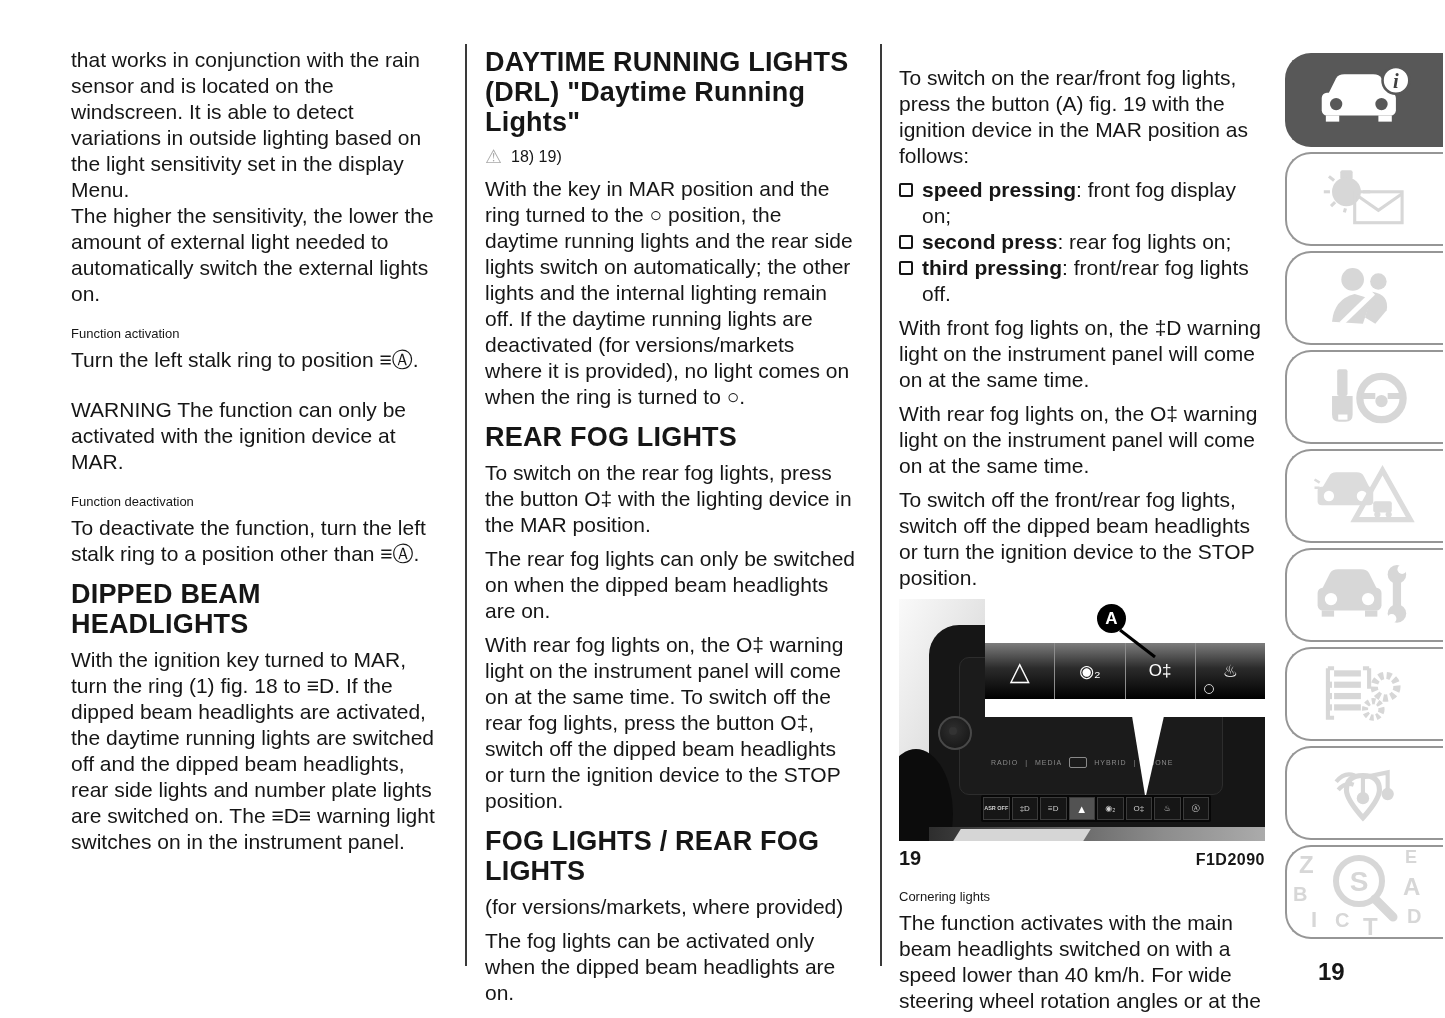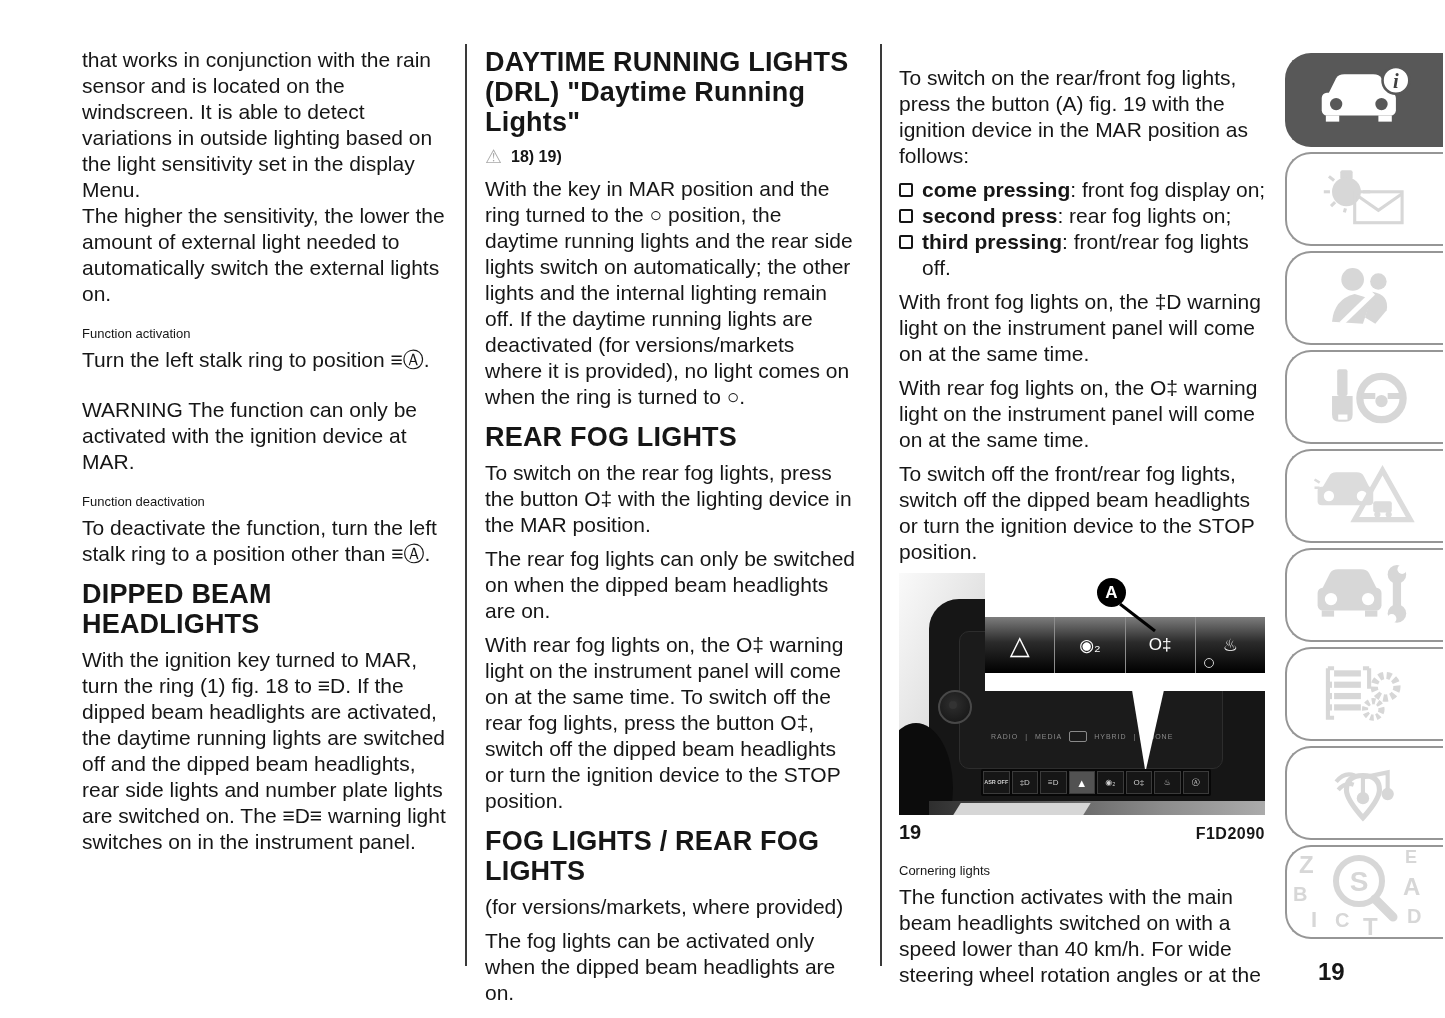--- a/index.html
+++ b/index.html
@@ -1,34 +1,34 @@
 <!DOCTYPE html>
 <html><head>
 <meta charset="utf-8">
 <style>
   html,body{margin:0;padding:0;}
   body{
     width:1445px;height:1018px;position:relative;background:#ffffff;
     font-family:"Liberation Sans",sans-serif;color:#161616;overflow:hidden;
   }
   .col{position:absolute;top:47px;}
-  .col1{left:82px;width:372px;}
+  .col1{left:71px;width:372px;}
   .col2{left:485px;width:372px;}
   .col3{left:899px;width:368px;margin-top:18px;}
   .vrule{position:absolute;top:44px;height:922px;width:2px;background:#3a3a3a;}
   .vrule1{left:465px;} .vrule2{left:880px;}
   .p{font-size:21px;line-height:26px;margin:0 0 8px;}
   .tight{margin-bottom:0;}
   .sp-before{margin-top:24px;}
   .sub{font-size:13px;line-height:26px;font-weight:400;margin:14px 0 0;}
   .big{font-size:27px;line-height:30px;font-weight:700;letter-spacing:.2px;margin:12px 0 8px;}
   .big-top{margin-top:0;}
   .warnrow{display:flex;align-items:center;gap:9px;margin:2px 0 8px;}
   .warn-tri{font-size:19px;color:#a9a9a9;}
-  .warn-refs{font-size:16px;font-weight:700;}
+  .warn-refs{font-size:16px;font-weight:400;}
   ul.blist{list-style:none;margin:0 0 8px;padding:0;}
   ul.blist li{display:flex;font-size:21px;line-height:26px;}
   .sq{width:10px;height:10px;border:2.5px solid #141414;border-radius:2px;margin:6px 9px 0 0;flex:none;}
   .bt b{font-weight:700;}
   
   .figure{margin-top:8px;width:366px;}
   .photo{position:relative;width:366px;height:242px;overflow:hidden;
     background:linear-gradient(115deg,#fafafa 0%,#e2e2e2 20%,#b8b8b8 42%,#8d8d8d 62%,#787878 100%);}
   .dash{position:absolute;left:30px;top:26px;width:336px;height:202px;background:#161616;border-radius:30px 0 0 6px;z-index:1;}
   .wheel{position:absolute;left:-20px;top:150px;width:74px;height:130px;background:#0c0c0c;border-radius:50%;z-index:1;}
@@ -99,21 +99,21 @@
   <p class="p">The fog lights can be activated only when the dipped beam headlights are on.</p>
 </div>
 
 <div class="vrule vrule2"></div>
 
 <div class="col col3">
   <p class="p">To switch on the rear/front fog lights, press the button (A) fig. 19 with the ignition device in the MAR position as follows:</p>
   <ul class="blist">
     <li>
       <span class="sq"></span>
-      <span class="bt"><b>come pressing</b><span>: front fog display on;</span></span>
+      <span class="bt"><b>speed pressing</b><span>: front fog display on;</span></span>
     </li>
     <li>
       <span class="sq"></span>
       <span class="bt"><b>second press</b><span>: rear fog lights on;</span></span>
     </li>
     <li>
       <span class="sq"></span>
       <span class="bt"><b>third pressing</b><span>: front/rear fog lights off.</span></span>
     </li>
   </ul>

